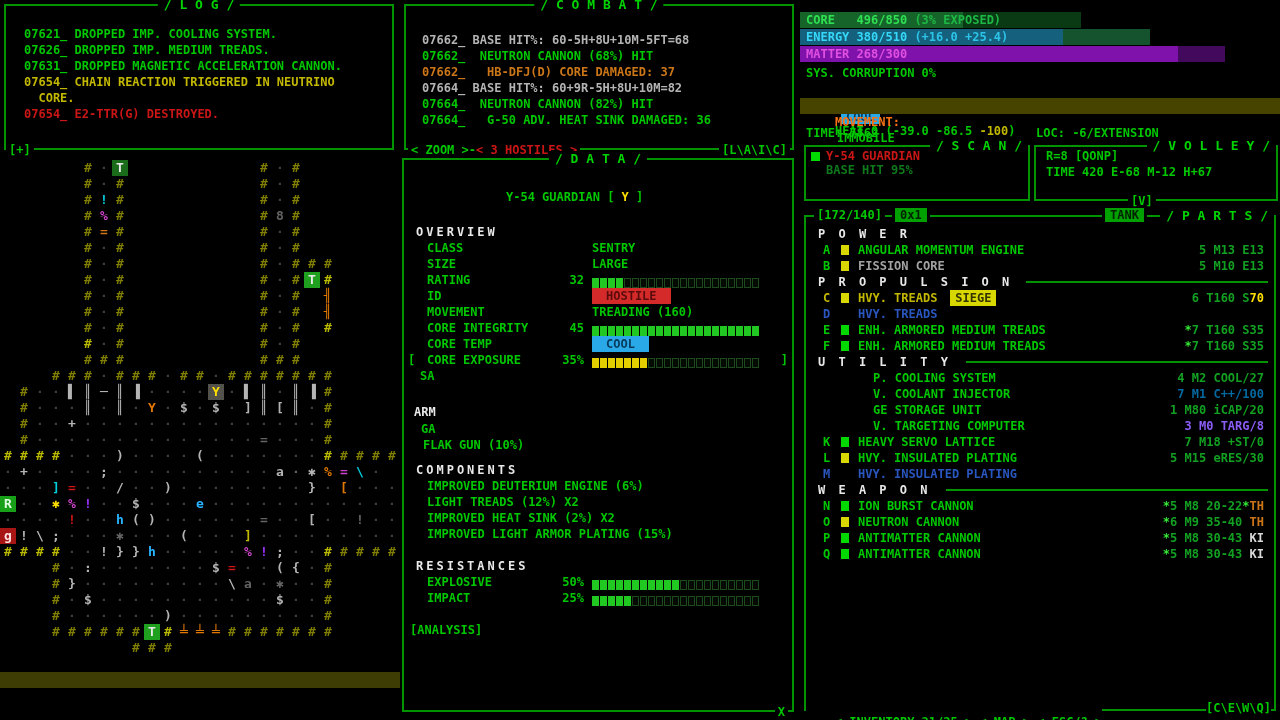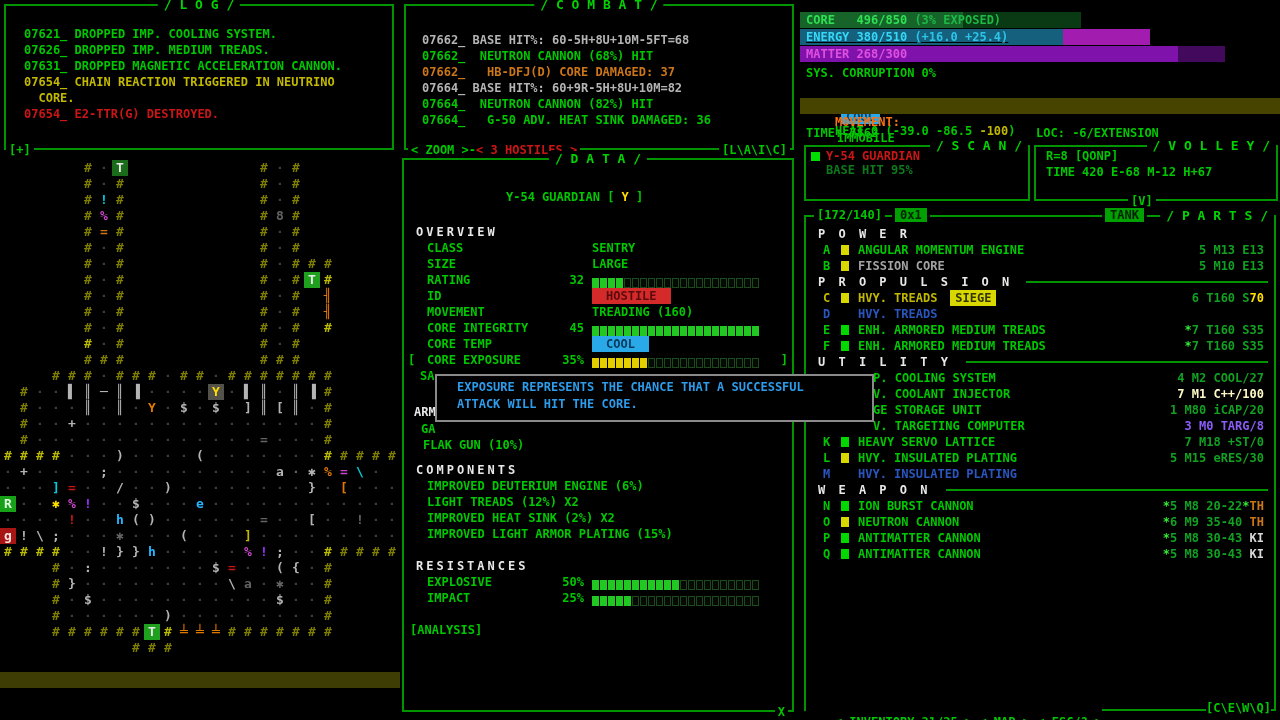--- a/index.html
+++ b/index.html
@@ -45,21 +45,21 @@
     <div id="combat-lines" class="abs" style="left:16px;top:26px;line-height:16px;"><div class="gy" style="white-space: pre;">07662_ BASE HIT%: 60-5H+8U+10M-5FT=68</div><div class="gn" style="white-space: pre;">07662_  NEUTRON CANNON (68%) HIT</div><div class="or" style="white-space: pre;">07662_   HB-DFJ(D) CORE DAMAGED: 37</div><div class="gy" style="white-space: pre;">07664_ BASE HIT%: 60+9R-5H+8U+10M=82</div><div class="gn" style="white-space: pre;">07664_  NEUTRON CANNON (82%) HIT</div><div class="gn" style="white-space: pre;">07664_   G-50 ADV. HEAT SINK DAMAGED: 36</div></div>
     <div class="onborder" style="left:2px;bottom:-9px;"><span class="gn">&lt; ZOOM &gt;</span><span class="gn">-</span><span class="rd">&lt; 3 HOSTILES &gt;</span></div>
     <div class="onborder gn" style="right:2px;bottom:-9px;">[L\A\I\C]</div>
   </div>
 
   <div id="status-rows">
       <div class="statusbar" style="top: 12px; width: 281px; background: rgb(10, 58, 20);">
         <div class="fillseg" style="width: 58%; background: rgb(23, 100, 42);"></div>
         <div class="bartext" style="white-space: pre;"><span style="color: rgb(46, 224, 82);">CORE   </span><span style="color: rgb(46, 224, 82);">496/850</span><span style="color: rgb(29, 185, 69);"> (3% EXPOSED)</span></div>
       </div>
-      <div class="statusbar" style="top: 29px; width: 350px; background: #a21caf; text-decoration: underline;">
+      <div class="statusbar" style="top: 29px; width: 350px; background: #14532d;">
         <div class="fillseg" style="width: 75%; background: rgb(21, 96, 124);"></div>
         <div class="bartext" style="white-space: pre;"><span style="color: rgb(53, 216, 248);">ENERGY </span><span style="color: rgb(53, 216, 248);">380/510</span><span style="color: rgb(44, 196, 232);"> (+16.0 +25.4)</span></div>
       </div>
       <div class="statusbar" style="top: 46px; width: 425px; background: rgb(66, 9, 92);">
         <div class="fillseg" style="width: 89%; background: rgb(128, 18, 172);"></div>
         <div class="bartext" style="white-space: pre;"><span style="color: rgb(224, 80, 224);">MATTER </span><span style="color: rgb(224, 80, 224);">268/300</span></div>
       </div>
     </div>
   <div class="abs gn" style="left:806px;top:66px;">SYS. CORRUPTION 0%</div>
   <div class="abs" style="left:806px;top:82px;">
@@ -133,21 +133,21 @@
           <span style="position: absolute; left: 52px; color: rgb(0, 200, 0);">ENH. ARMORED MEDIUM TREADS</span>
           <span style="position: absolute; right: 10px; white-space: pre;"><span style="color: rgb(53, 232, 53);">*</span><span style="color: rgb(18, 160, 34);">7 T160 S35</span></span>
         </div>
         <div class="partrow" style="top: 137px;"><span class="wh" style="margin-left: 12px;">U T I L I T Y</span><span style="position: absolute; right: 6px; top: 7px; height: 2px; background: rgb(0, 148, 0); left: 160px;"></span></div>
         <div class="partrow" style="top: 153px;">
           <span style="position: absolute; left: 67px; color: rgb(0, 200, 0);">P. COOLING SYSTEM</span>
           <span style="position: absolute; right: 10px; white-space: pre;"><span style="color: rgb(18, 160, 34);">4 M2 COOL/27</span></span>
         </div>
         <div class="partrow" style="top: 169px;">
           <span style="position: absolute; left: 67px; color: rgb(0, 200, 0);">V. COOLANT INJECTOR</span>
-          <span style="position: absolute; right: 10px; white-space: pre;"><span style="color: #fef9c3;">7 M1 C++/100</span></span>
+          <span style="position: absolute; right: 10px; white-space: pre;"><span style="color: #0369a1;">7 M1 C++/100</span></span>
         </div>
         <div class="partrow" style="top: 185px;">
           <span style="position: absolute; left: 67px; color: rgb(0, 200, 0);">GE STORAGE UNIT</span>
           <span style="position: absolute; right: 10px; white-space: pre;"><span style="color: rgb(18, 160, 34);">1 M80 iCAP/20</span></span>
         </div>
         <div class="partrow" style="top: 201px;">
           <span style="position: absolute; left: 67px; color: rgb(0, 200, 0);">V. TARGETING COMPUTER</span>
           <span style="position: absolute; right: 10px; white-space: pre;"><span style="color: #8b5cf6;">3 M0 TARG/8</span></span>
         </div>
         <div class="partrow" style="top: 217px;">
@@ -364,23 +364,19 @@
               <span class="sq e"></span>
               <span class="sq e"></span>
               <span class="sq e"></span>
             </span></span>
         </div>
         <div class="drow gn" style="left: 6px; top: 462px;">[ANALYSIS]</div>
       </div>
     <div class="onborder gn" style="right:4px;bottom:-9px;">X</div>
   </div>
 
-  <div class="abs" style="left:435px;top:374px;width:435px;height:44px;border:2px solid #8a8a8a;background:#000;z-index:30;">
-    <div class="abs" style="left:20px;top:4px;color:#2d9ceb;">EXPOSURE REPRESENTS THE CHANCE THAT A SUCCESSFUL</div>
-    <div class="abs" style="left:20px;top:21px;color:#2d9ceb;">ATTACK WILL HIT THE CORE.</div>
-  </div>
 
   <div class="abs" style="left:806px;top:701px;z-index:5;background:#000;">
     <span class="gn">&lt; INVENTORY 21/25 &gt;</span><span class="gn">-</span><span class="gn">&lt; MAP &gt;</span><span class="gn">-</span><span class="gn">&lt; ESC/? &gt;</span>
   </div>
   <div class="abs gn" style="left:1206px;top:701px;z-index:5;background:#000;">[C\E\W\Q]</div>
 
 </div>
 
 </body></html>

